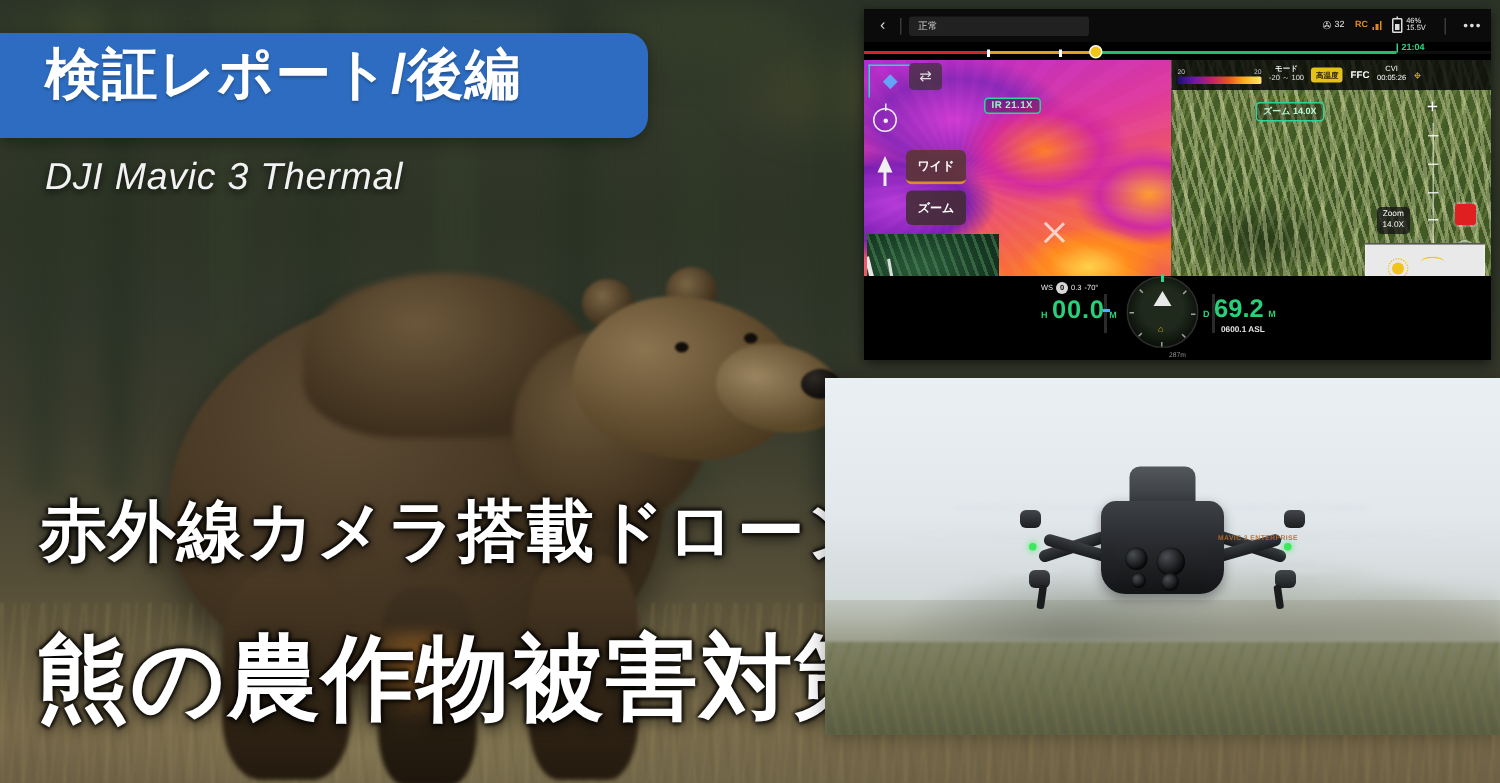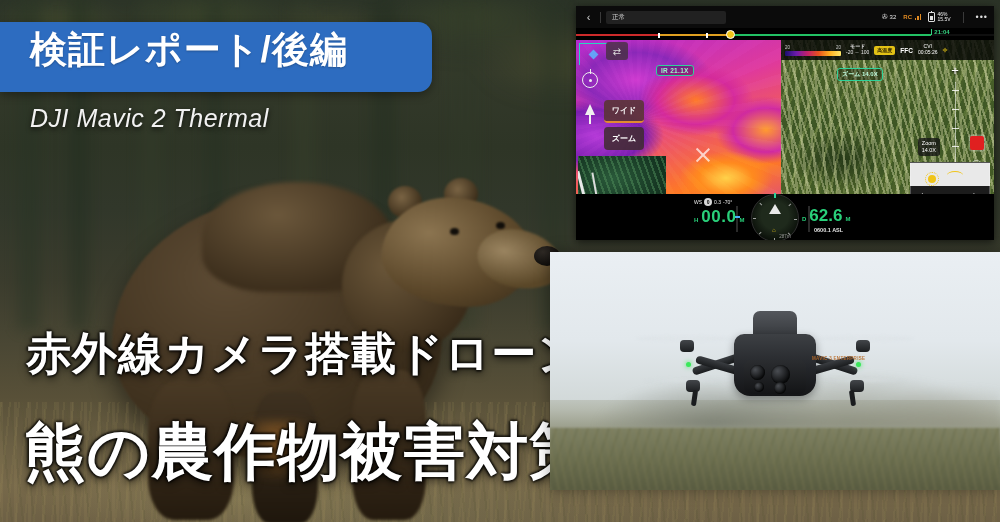--- a/index.html
+++ b/index.html
@@ -298,21 +298,21 @@
   .pip-map .sun::after{ content:""; position:absolute; inset:-3px; border-radius:50%;
     border:1px dotted #f0c419; }
   .pip-map .arc { position:absolute; left:36px; top:8px; width:16px; height:8px;
     border-top:1.5px solid #f0c419; border-radius:50% 50% 0 0;
   }
   .pip-corner { position:absolute; right:4px; bottom:4px; width:9px; height:9px;
     border-right:1.5px solid #ddd; border-bottom:1.5px solid #ddd;
   }
 
   
-  .telem { position:absolute; left:0; right:0; bottom:0; height:46px; background:#000; }
+  .telem { position:absolute; left:0; right:0; bottom:0; height:56px; background:#000; }
   .telem-left { position:absolute; left:118px; top:4px; text-align:left; }
   .telem-ws { color:#e9e9e9; font-size:5px; display:flex; align-items:center; gap:2px; }
   .ws-badge { background:#d8d8d8; color:#000; border-radius:50%; width:8px; height:8px;
     display:inline-flex; align-items:center; justify-content:center; font-size:5px; font-weight:bold;
   }
   .telem-h { display:flex; align-items:baseline; gap:3px; margin-top:1px; }
   .telem-h .unit { color:#29d07a; font-size:6px; font-weight:bold; }
   .telem-h .val { color:#29d07a; font-size:17px; font-weight:bold; letter-spacing:.5px; }
   .telem-right { position:absolute; left:226px; top:12px; text-align:left; }
   .telem-d { display:flex; align-items:baseline; gap:3px; }
@@ -439,21 +439,21 @@
     <div class="bear-head"></div>
     <div class="bear-snout"></div>
     <div class="bear-eye l"></div>
     <div class="bear-eye r"></div>
     <div class="bear-nose"></div>
   </div>
 
   <div class="title-chip">
     <span class="title-chip-text">検証レポート/後編</span>
   </div>
-  <div class="subtitle">DJI Mavic 2 Thermal</div>
+  <div class="subtitle">DJI Mavic 3 Thermal</div>
 
   <div class="headline-1">赤外線カメラ搭載ドローンで</div>
   <div class="headline-2">熊の農作物被害対策</div>
 
   <div class="ctrl">
 
     <div class="ctrl-top">
       <div class="ctrl-back">‹</div>
       <div class="ctrl-div"></div>
       <div class="ctrl-status">
@@ -598,21 +598,21 @@
         <span class="compass-tick" style="transform:rotate(225deg)"></span>
         <span class="compass-tick" style="transform:rotate(270deg)"></span>
         <span class="compass-tick" style="transform:rotate(315deg)"></span>
       </div>
       <div class="hp-ico">⌂</div>
       <div class="dist-bar"></div>
 
       <div class="telem-right">
         <div class="telem-d">
           <span class="unit">D</span>
-          <span class="val">62.6</span>
+          <span class="val">69.2</span>
           <span class="unit">M</span>
         </div>
         <div class="telem-asl">0600.1 ASL</div>
       </div>
 
       <div class="scale-txt">287m</div>
     </div>
   </div>
 
   <div class="drone-card">

